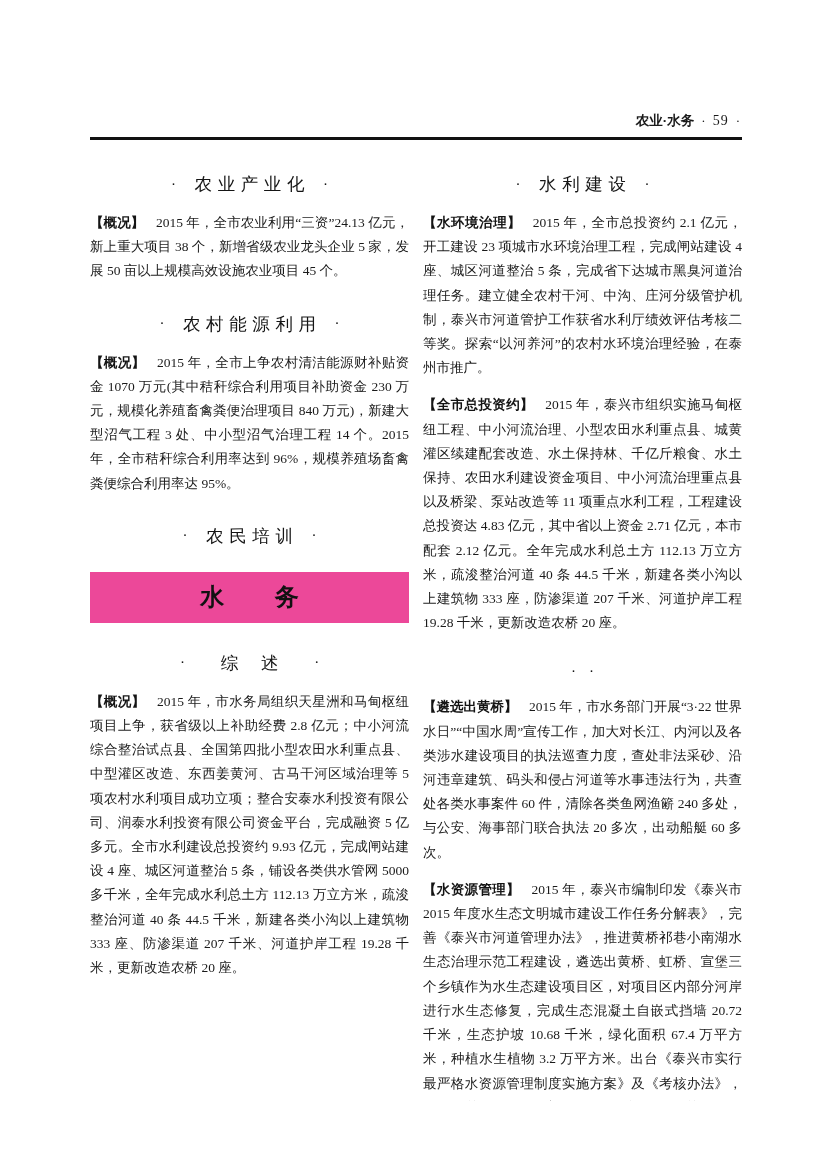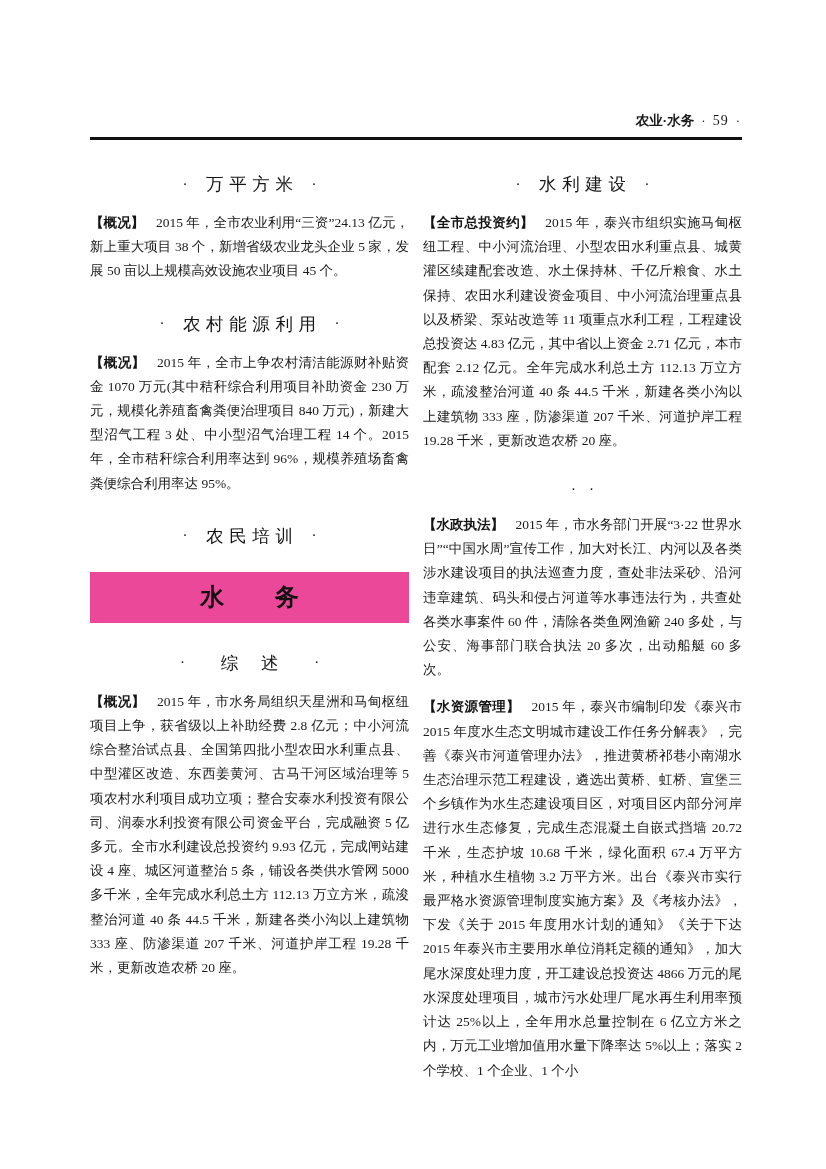--- a/index.html
+++ b/index.html
@@ -106,21 +106,21 @@
       <span class="dot">·</span>
     </div>
     <hr class="head-rule">
 
     <div class="columns">
 
       <div class="col">
 
         <div class="sec-head">
           <span class="hdot">·</span>
-          <span class="title">万平方米</span>
+          <span class="title">农业产业化</span>
           <span class="hdot">·</span>
         </div>
 
         <p class="entry">
           <span class="lbl">【概况】</span><span>2015 年，全市农业利用“三资”24.13 亿元，新上重大项目 38 个，新增省级农业龙头企业 5 家，发展 50 亩以上规模高效设施农业项目 45 个。</span>
         </p>
 
         <div class="sec-head">
           <span class="hdot">·</span>
           <span class="title">农村能源利用</span>
@@ -155,32 +155,35 @@
       </div>
 
       <div class="col">
 
         <div class="sec-head">
           <span class="hdot">·</span>
           <span class="title">水利建设</span>
           <span class="hdot">·</span>
         </div>
 
+        <p class="entry">
+          <span class="lbl">【水环境治理】</span><span>2015 年，全市总投资约 2.1 亿元，开工建设 23 项城市水环境治理工程，完成闸站建设 4 座、城区河道整治 5 条，完成省下达城市黑臭河道治理任务。建立健全农村干河、中沟、庄河分级管护机制，泰兴市河道管护工作获省水利厅绩效评估考核二等奖。探索“以河养河”的农村水环境治理经验，在泰州市推广。</span>
+        </p>
 
         <p class="entry">
           <span class="lbl">【全市总投资约】</span><span>2015 年，泰兴市组织实施马甸枢纽工程、中小河流治理、小型农田水利重点县、城黄灌区续建配套改造、水土保持林、千亿斤粮食、水土保持、农田水利建设资金项目、中小河流治理重点县以及桥梁、泵站改造等 11 项重点水利工程，工程建设总投资达 4.83 亿元，其中省以上资金 2.71 亿元，本市配套 2.12 亿元。全年完成水利总土方 112.13 万立方米，疏浚整治河道 40 条 44.5 千米，新建各类小沟以上建筑物 333 座，防渗渠道 207 千米、河道护岸工程 19.28 千米，更新改造农桥 20 座。</span>
         </p>
 
         <div class="sec-head">
           <span class="hdot">·</span>
           <span class="hdot">·</span>
         </div>
 
         <p class="entry">
-          <span class="lbl">【水政执法】</span><span>2015 年，市水务部门开展“3·22 世界水日”“中国水周”宣传工作，加大对长江、内河以及各类涉水建设项目的执法巡查力度，查处非法采砂、沿河违章建筑、码头和侵占河道等水事违法行为，共查处各类水事案件 60 件，清除各类鱼网渔簖 240 多处，与公安、海事部门联合执法 20 多次，出动船艇 60 多次。</span>
+          <span class="lbl">【遴选出黄桥】</span><span>2015 年，市水务部门开展“3·22 世界水日”“中国水周”宣传工作，加大对长江、内河以及各类涉水建设项目的执法巡查力度，查处非法采砂、沿河违章建筑、码头和侵占河道等水事违法行为，共查处各类水事案件 60 件，清除各类鱼网渔簖 240 多处，与公安、海事部门联合执法 20 多次，出动船艇 60 多次。</span>
         </p>
 
         <p class="entry">
           <span class="lbl">【水资源管理】</span><span>2015 年，泰兴市编制印发《泰兴市 2015 年度水生态文明城市建设工作任务分解表》，完善《泰兴市河道管理办法》，推进黄桥祁巷小南湖水生态治理示范工程建设，遴选出黄桥、虹桥、宣堡三个乡镇作为水生态建设项目区，对项目区内部分河岸进行水生态修复，完成生态混凝土自嵌式挡墙 20.72 千米，生态护坡 10.68 千米，绿化面积 67.4 万平方米，种植水生植物 3.2 万平方米。出台《泰兴市实行最严格水资源管理制度实施方案》及《考核办法》，下发《关于 2015 年度用水计划的通知》《关于下达 2015 年泰兴市主要用水单位消耗定额的通知》，加大尾水深度处理力度，开工建设总投资达 4866 万元的尾水深度处理项目，城市污水处理厂尾水再生利用率预计达 25%以上，全年用水总量控制在 6 亿立方米之内，万元工业增加值用水量下降率达 5%以上；落实 2 个学校、1 个企业、1 个小</span>
         </p>
 
       </div>
     </div>
   </div>
 </div>

